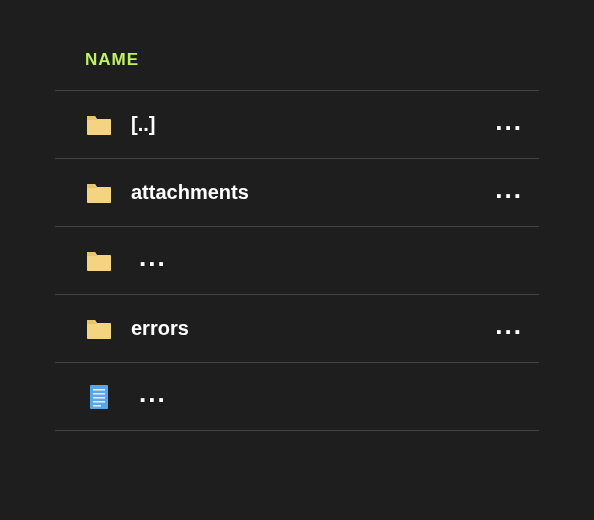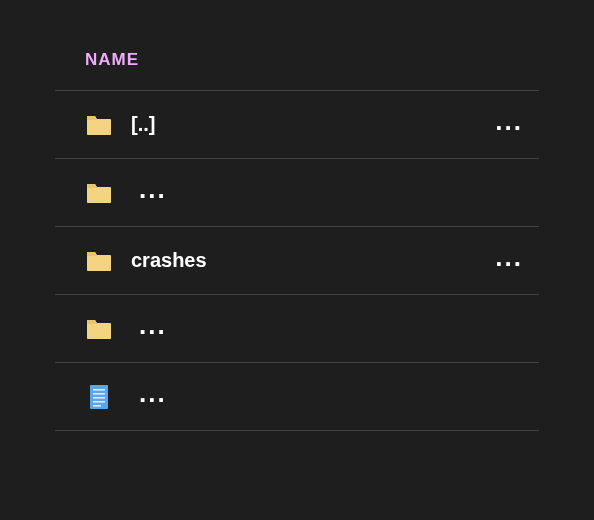--- a/index.html
+++ b/index.html
@@ -12,21 +12,21 @@
       font-family: -apple-system, BlinkMacSystemFont, "Segoe UI", Helvetica, Arial, sans-serif;
       width: 594px;
       height: 520px;
       padding: 50px 55px 0 55px;
     }
     .header {
       padding: 0 0 20px 30px;
       border-bottom: 1px solid #444;
     }
     .header-label {
-      color: #f0abfc;
+      color: #bef264;
       font-weight: 700;
       font-size: 17px;
       letter-spacing: 1px;
     }
     .row {
       display: flex;
       align-items: center;
       height: 68px;
       border-bottom: 1px solid #444;
       padding: 0 8px 0 30px;
@@ -77,39 +77,40 @@
       <span class="name">[..]</span>
       <span class="ellipsis">...</span>
     </div>
     <div class="row">
       <div class="icon-wrap">
         <svg width="26" height="22" viewBox="0 0 26 22">
     <path d="M1 3 L1 20 C1 20.8 1.6 21 2 21 L24 21 C24.8 21 25 20.4 25 20 L25 6 C25 5.2 24.4 5 24 5 L11 5 L9 2 L2 2 C1.2 2 1 2.6 1 3 Z" fill="#f5d481"></path>
     <path d="M1 3 L1 6 L11 6 L9 2 L2 2 C1.2 2 1 2.6 1 3 Z" fill="#e8c56a"></path>
   </svg>
       </div>
+      <span class="name">attachments</span>
       <span class="ellipsis">...</span>
     </div>
     <div class="row">
       <div class="icon-wrap">
         <svg width="26" height="22" viewBox="0 0 26 22">
     <path d="M1 3 L1 20 C1 20.8 1.6 21 2 21 L24 21 C24.8 21 25 20.4 25 20 L25 6 C25 5.2 24.4 5 24 5 L11 5 L9 2 L2 2 C1.2 2 1 2.6 1 3 Z" fill="#f5d481"></path>
     <path d="M1 3 L1 6 L11 6 L9 2 L2 2 C1.2 2 1 2.6 1 3 Z" fill="#e8c56a"></path>
   </svg>
       </div>
-      <span class="name">crashes</span>
       <span class="ellipsis">...</span>
     </div>
     <div class="row">
       <div class="icon-wrap">
         <svg width="26" height="22" viewBox="0 0 26 22">
     <path d="M1 3 L1 20 C1 20.8 1.6 21 2 21 L24 21 C24.8 21 25 20.4 25 20 L25 6 C25 5.2 24.4 5 24 5 L11 5 L9 2 L2 2 C1.2 2 1 2.6 1 3 Z" fill="#f5d481"></path>
     <path d="M1 3 L1 6 L11 6 L9 2 L2 2 C1.2 2 1 2.6 1 3 Z" fill="#e8c56a"></path>
   </svg>
       </div>
+      <span class="name">errors</span>
       <span class="ellipsis">...</span>
     </div>
     <div class="row">
       <div class="icon-wrap">
         <svg width="20" height="26" viewBox="0 0 20 26">
     <rect x="1" y="1" width="18" height="24" rx="1" fill="#5aa7e8"></rect>
     <rect x="4" y="5" width="12" height="1.6" fill="#d8ecfb"></rect>
     <rect x="4" y="9" width="12" height="1.6" fill="#d8ecfb"></rect>
     <rect x="4" y="13" width="12" height="1.6" fill="#d8ecfb"></rect>
     <rect x="4" y="17" width="12" height="1.6" fill="#d8ecfb"></rect>

